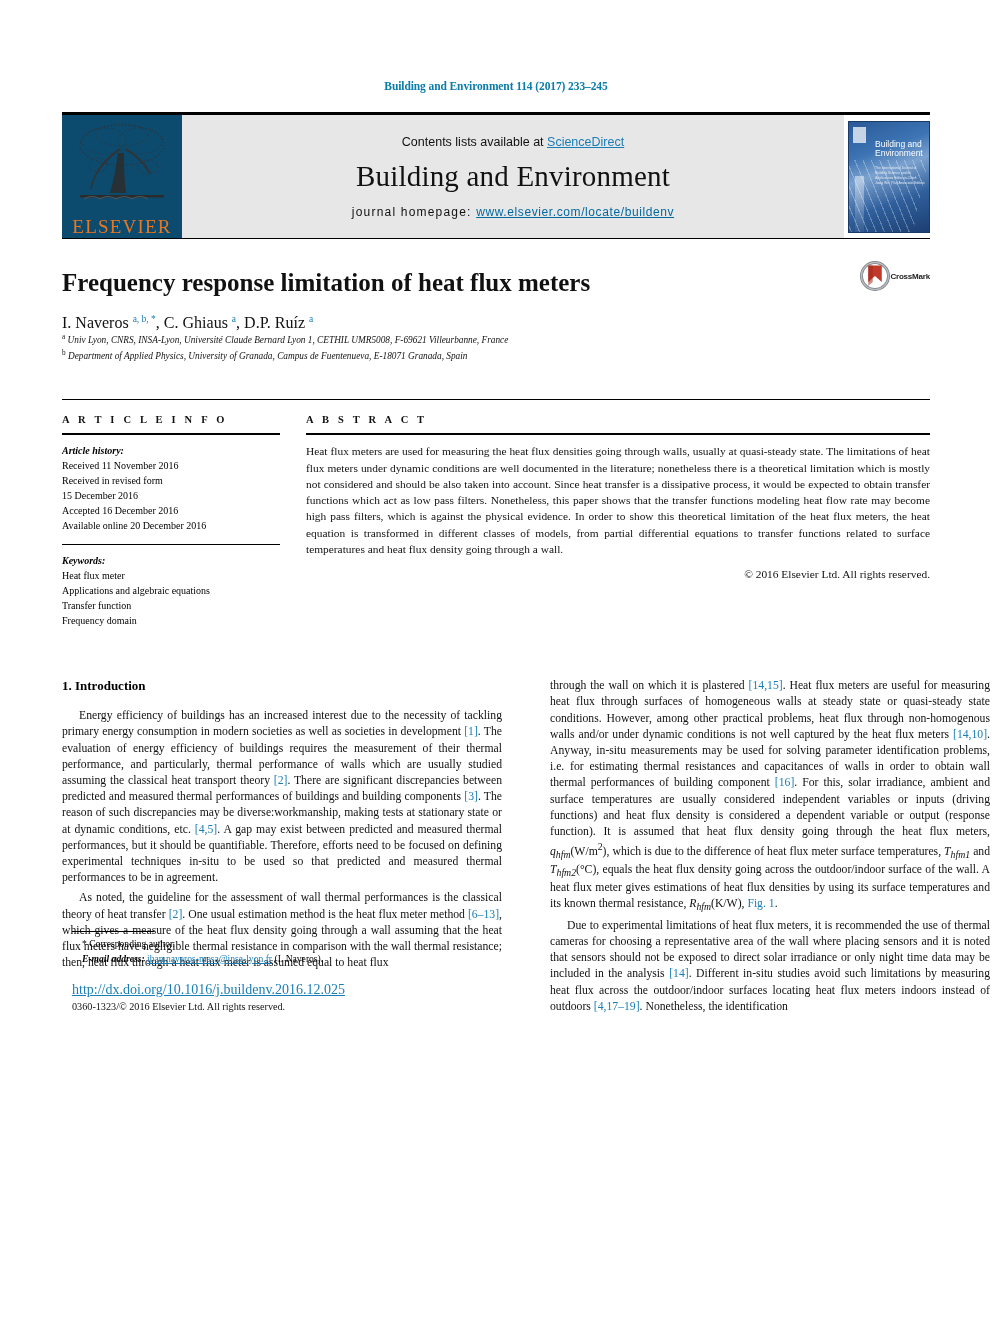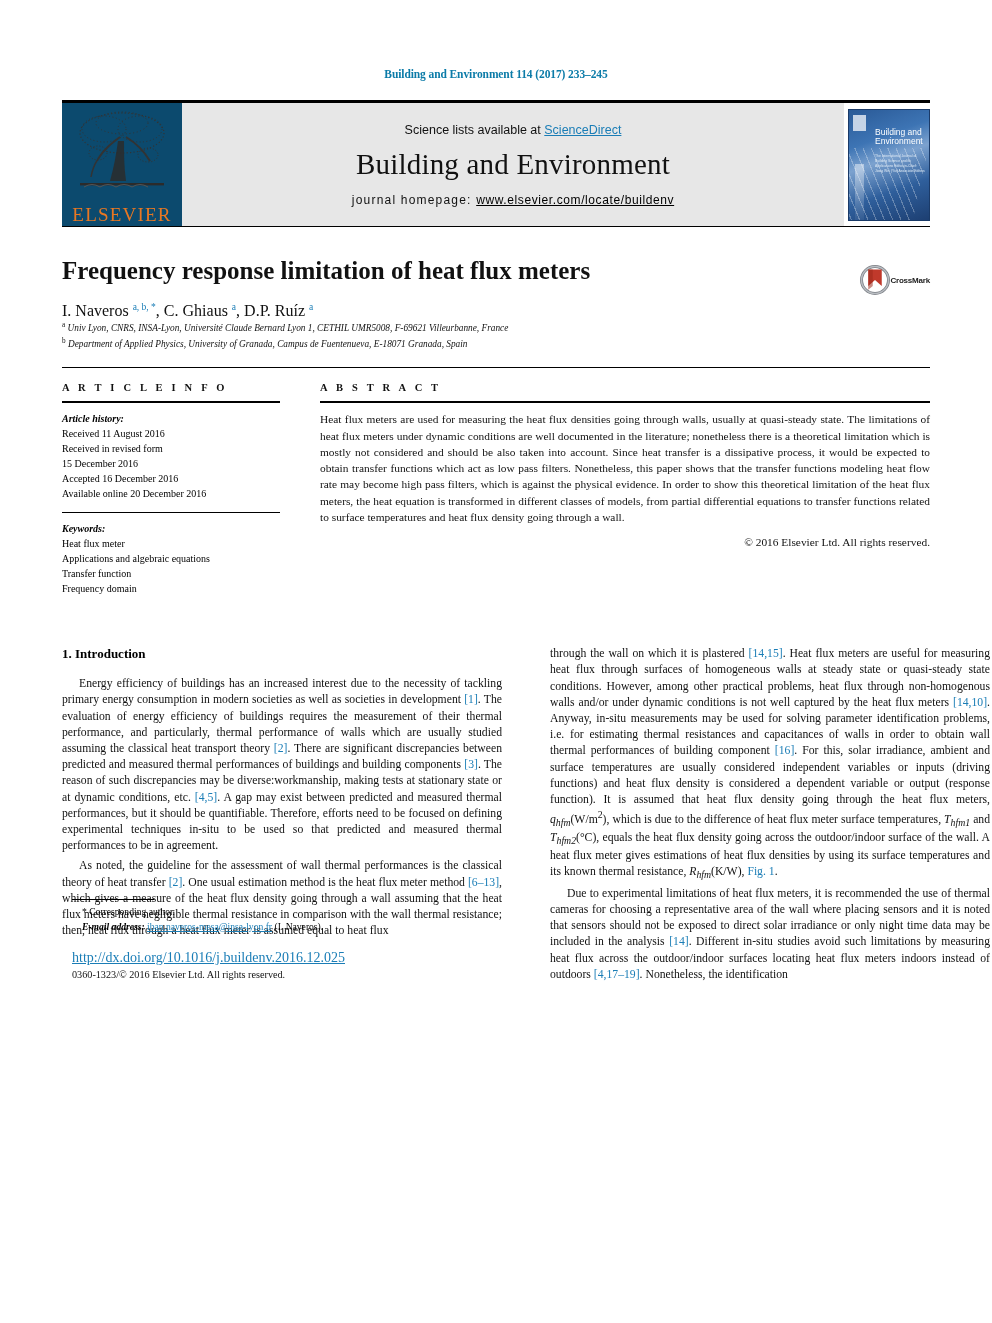--- a/index.html
+++ b/index.html
@@ -6,21 +6,21 @@
   html, body { margin: 0; padding: 0; }
   body {
     width: 992px;
     height: 1323px;
     background: #ffffff;
     font-family: "Liberation Serif", "DejaVu Serif", serif;
     color: #000000;
     position: relative;
     overflow: hidden;
   }
-  .page { position: relative; width: 992px; height: 1323px; padding: 0 62px; }
+  .page { position: relative; width: 992px; height: 1323px; padding: 12px 62px; }
 
   
   .running-head {
     text-align: center;
     font-size: 11.5px;
     font-weight: bold;
     color: #0b7ba8;
     padding-top: 68px;
     letter-spacing: -0.1px;
   }
@@ -74,21 +74,21 @@
     color: #111;
     margin: 9px 0 10px 0;
     letter-spacing: 0.2px;
   }
   .homepage-line {
     font-family: "Liberation Sans", sans-serif;
     font-size: 12px;
     color: #111;
     letter-spacing: 1.2px;
   }
-  .homepage-line .url { color: #000000; letter-spacing: 0.6px; }
+  .homepage-line .url { color: #0369a1; letter-spacing: 0.6px; }
   .cover-block {
     width: 86px;
     flex: 0 0 86px;
     display: flex;
     align-items: center;
     justify-content: flex-end;
   }
   .cover-img {
     width: 82px; height: 112px;
     background: linear-gradient(160deg,#2a5a97 0%,#3d74b4 28%,#7ca2cf 45%,#2f5f9c 70%,#1d3f72 100%);
@@ -140,36 +140,36 @@
   .affil {
     font-family: "Liberation Serif", serif;
     font-style: italic;
     font-size: 9.3px;
     line-height: 1.45;
     color: #111;
   }
   .affil sup { font-style: normal; font-size: 7.2px; vertical-align: super; }
 
   .crossmark {
-    position: absolute; right: 0; top: 38px;
+    position: absolute; right: 0; top: 22px;
     display: flex; align-items: center; 
   }
   .cm-logo { width: 30px; height: 30px; }
   .cm-text {
     font-family: "Liberation Sans", sans-serif;
     font-size: 8px; font-weight: bold; color: #222; letter-spacing: -0.2px;
   }
 
   
   .band {
-    margin-top: 16px;
+    margin-top: 36px;
     border-top: 1px solid #000;
     padding-top: 14px;
     display: flex;
-    gap: 40px;
+    gap: 26px;
   }
   .info-col { width: 218px; flex: 0 0 218px; }
   .abs-col { flex: 1 1 auto; }
   .sec-head {
     font-family: "Liberation Serif", serif;
     font-size: 10.5px;
     font-weight: bold;
     letter-spacing: 3.2px;
     color: #111;
     margin-bottom: 8px;
@@ -259,21 +259,21 @@
           <ellipse cx="74" cy="48" rx="10" ry="7" fill="none" stroke="#333" stroke-width="1" stroke-dasharray="1 2"></ellipse>
           <rect x="6" y="76" width="84" height="2.4" fill="#2b2b2b"></rect>
           <path d="M10 80 q8 -5 16 0 q8 -5 16 0 q8 -5 16 0 q8 -5 16 0" stroke="#555" stroke-width="1" fill="none"></path>
         </g>
       </svg>
       <div class="elsevier-word">ELSEVIER</div>
     </div>
 
     <div class="journal-banner">
       <div class="contents-line">
-        <span>Science lists available at </span><a class="sd" href="#">ScienceDirect</a>
+        <span>Contents lists available at </span><a class="sd" href="#">ScienceDirect</a>
       </div>
       <div class="journal-title">Building and Environment</div>
       <div class="homepage-line">
         <span>journal homepage: </span><a class="url" href="#">www.elsevier.com/locate/buildenv</a>
       </div>
     </div>
 
     <div class="cover-block">
       <div class="cover-img">
         <div class="beam"></div>
@@ -309,21 +309,21 @@
       <sup>b</sup>
       <span>Department of Applied Physics, University of Granada, Campus de Fuentenueva, E-18071 Granada, Spain</span>
     </div>
   </div>
 
   <div class="band">
     <div class="info-col">
       <div class="sec-head">A R T I C L E   I N F O</div>
       <div class="rule-thick"></div>
       <div class="info-italic">Article history:</div>
-      <div class="info-line">Received 11 August 2016</div>
+      <div class="info-line">Received 11 November 2016</div>
       <div class="info-line">Received in revised form</div>
       <div class="info-line">15 December 2016</div>
       <div class="info-line">Accepted 16 December 2016</div>
       <div class="info-line">Available online 20 December 2016</div>
       <div class="rule-thin"></div>
       <div class="info-italic">Keywords:</div>
       <div class="info-line">Heat flux meter</div>
       <div class="info-line">Applications and algebraic equations</div>
       <div class="info-line">Transfer function</div>
       <div class="info-line">Frequency domain</div>

